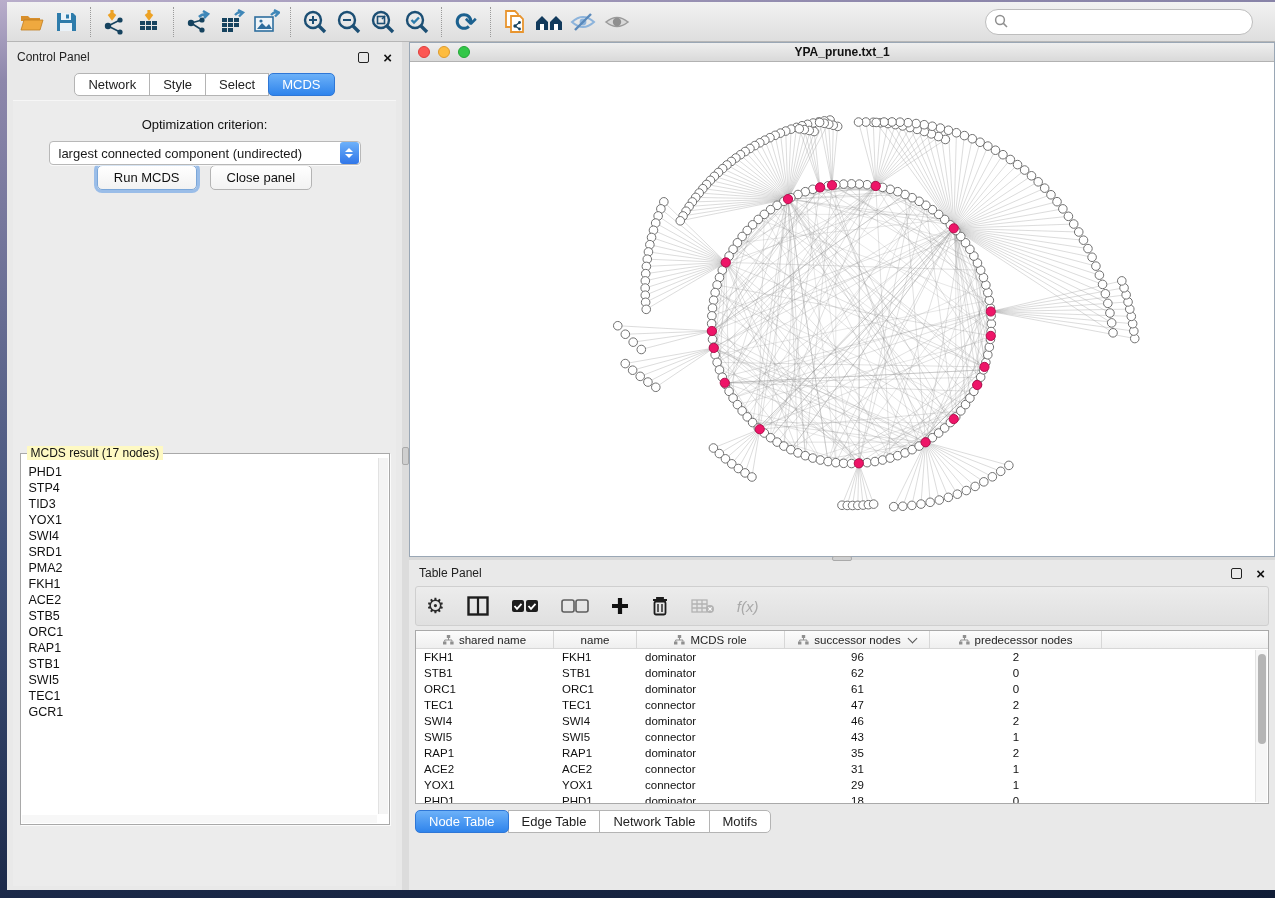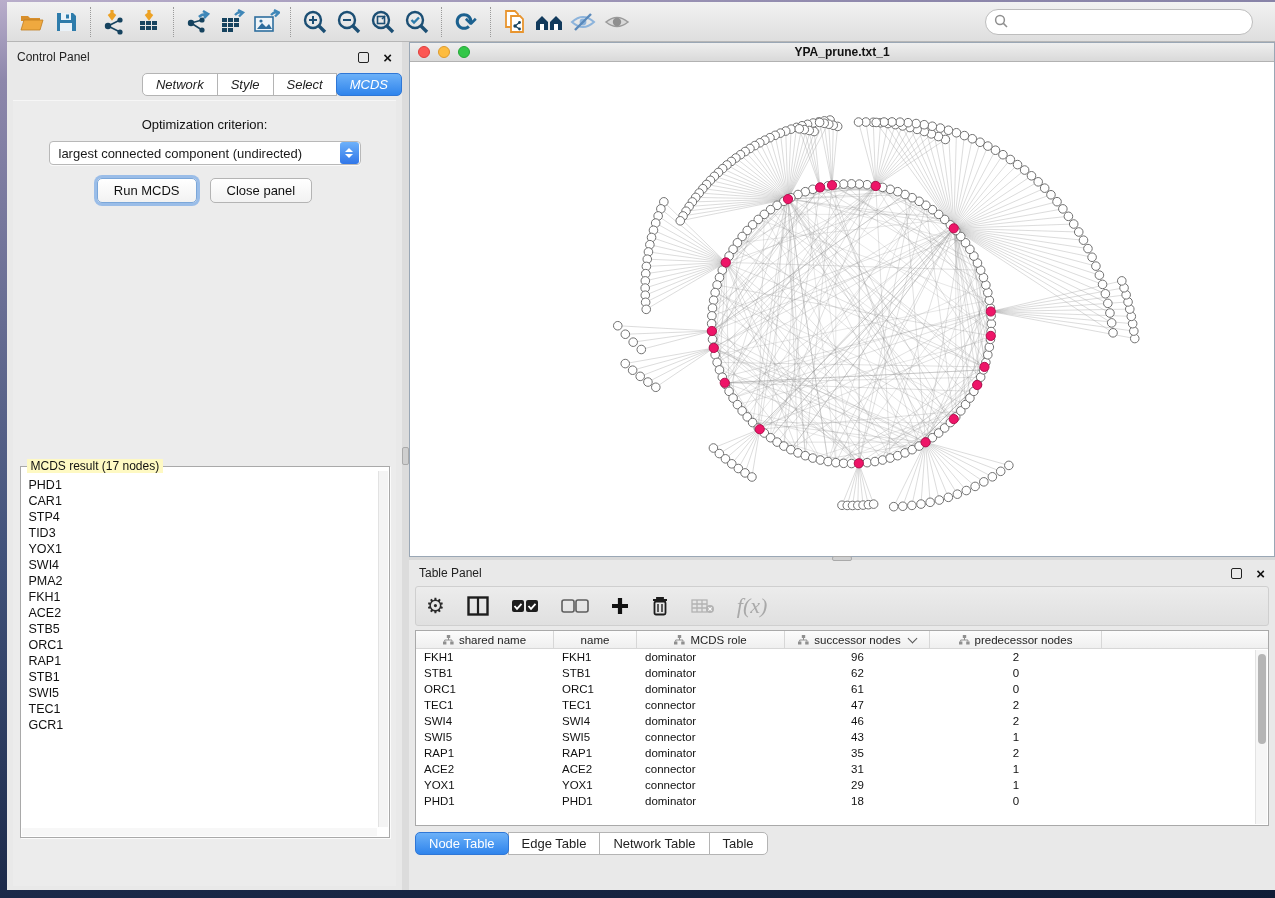--- a/index.html
+++ b/index.html
@@ -24,34 +24,34 @@
   
   .main { flex:1; display:flex; min-height:0; }
 
   
   .control-panel { width:395px; flex:0 0 auto; display:flex; flex-direction:column; background:#e9e9e9; padding:4px 0 0 0; }
   .panel-head { height:22px; display:flex; align-items:center; padding:0 10px; }
   .panel-title { font-size:12px; color:#222; }
   .panel-head .ph-sp { flex:1; }
   .float-btn { width:11px; height:11px; border:1.5px solid #222; border-radius:2px; margin-right:14px; }
   .close-btn { font-size:15px; font-weight:bold; color:#111; line-height:11px; }
-  .tabs-row { display:flex; justify-content:flex-end; padding:5px 0 4px;font-style:italic; }
+  .tabs-row { display:flex; justify-content:center; padding:5px 0 4px; }
   .seg { display:inline-flex; }
   .seg-tab { padding:3px 13px; background:#fff; border:1px solid #b4b4b4; font-size:13px; color:#222; margin-left:-1px; position:relative; }
   .seg-tab:first-child { border-radius:5px 0 0 5px; margin-left:0; }
   .seg-tab:last-child { border-radius:0 5px 5px 0; }
   .seg-tab.active { background:linear-gradient(#6cb1f8,#2f84ec); border-color:#2f77d6; color:#fff; z-index:1; border-radius:5px; }
   .cp-content { flex:1; margin:0 6px 4px 6px; background:#ececec; border-top:1px solid #f6f6f6; display:flex; flex-direction:column; align-items:center; }
   .opt-label { margin-top:16px; font-size:13px; color:#111; }
   .dropdown { margin-top:9px; width:312px; height:24px; background:#fff; border:1px solid #b8b8b8; border-radius:4px; display:flex; align-items:center; position:relative; box-shadow:0 1px 0 rgba(255,255,255,.7); }
   .dropdown .dd-text { flex:1; padding:0 6px 0 9px; font-size:13px; white-space:nowrap; overflow:hidden; }
   .dd-stepper { width:19px; height:22px; margin-right:1px; border-radius:3px; background:linear-gradient(#6db1fa,#3076e8); display:flex; flex-direction:column; align-items:center; justify-content:center; gap:2px; }
   .dd-up { width:0; height:0; border-left:4px solid transparent; border-right:4px solid transparent; border-bottom:4px solid #fff; }
   .dd-down { width:0; height:0; border-left:4px solid transparent; border-right:4px solid transparent; border-top:4px solid #fff; }
-  .btn-row { margin-top:13px; display:flex; gap:13px; }
+  .btn-row { display:flex; gap:13px; }
   .push-btn { background:linear-gradient(#ffffff,#f2f2f2); border:1px solid #b4b4b4; border-radius:5px; padding:4px 16px; font-size:13px; color:#111; }
   .push-btn.focused { box-shadow:0 0 0 3px rgba(110,165,230,.65); border-color:#7ba7d9; }
   .result-box { margin-top:263px; width:370px; height:372px; border:1px solid #a9a9a9; background:#fff; position:relative; box-shadow:1px 1px 0 rgba(255,255,255,.8); }
   .result-legend { position:absolute; top:-8px; left:6px; background:#fef9c3; padding:0 4px; font-size:12px; color:#111; }
   .result-list { position:absolute; inset:10px 12px 10px 1px; overflow:hidden; }
   .result-item { font-size:12.5px; line-height:16px; padding-left:7px; color:#111; }
   .rb-vtrack { position:absolute; top:4px; right:1px; bottom:10px; width:10px; background:#f4f4f4; border-left:1px solid #e2e2e2; }
   .rb-htrack { position:absolute; left:1px; right:12px; bottom:1px; height:8px; background:#f7f7f7; }
 
   
@@ -69,22 +69,22 @@
   .nf-title { position:absolute; left:0; right:0; text-align:center; font-size:12px; font-weight:bold; color:#111; pointer-events:none; }
   .net-canvas { flex:1; background:#fff; position:relative; overflow:hidden; }
   .net-canvas svg { position:absolute; inset:0; }
   .hsplit-gap { height:3px; background:#d8d8d8; position:relative; }
   .hsplit-gap .grip { position:absolute; left:50%; top:-1px; width:20px; height:5px; margin-left:-10px; background:#cfcfcf; border:1px solid #aaa; border-radius:2px; }
 
   
   .table-panel { flex:1; background:#e9e9e9; display:flex; flex-direction:column; min-height:0; padding:2px 6px 4px 6px; }
   .tp-toolbar { height:40px; margin-top:2px; background:linear-gradient(#ececec,#e0e0e0); border:1px solid #cfcfcf; border-radius:3px; display:flex; align-items:center; padding:0 10px; gap:22px; flex:0 0 auto; }
   .tp-icon { display:flex; align-items:center; justify-content:center; height:26px; }
-  .fx { font-family:Liberation Serif, serif; font-style:italic; font-size:22px; color:#a9a9a9; }
-  .table-wrap { margin-top:4px; background:#fff; border:1px solid #a9a9a9; height:196px; position:relative; flex:0 0 auto; overflow:hidden; }
+  .fx { font-family:Liberation Sans, sans-serif; font-style:italic; font-size:15px; color:#a9a9a9; }
+  .table-wrap { margin-top:4px; background:#fff; border:1px solid #a9a9a9; height:174px; position:relative; flex:0 0 auto; overflow:hidden; }
   .thead { display:grid; grid-template-columns:138px 83px 148px 145px 172px 1fr; height:18px; border-bottom:1px solid #d7d7d7; background:linear-gradient(#fcfcfc,#efefef); }
   .th { display:flex; align-items:center; justify-content:center; gap:5px; font-size:11.5px; color:#222; border-right:1px solid #d7d7d7; overflow:hidden; }
   .th:last-child { border-right:none; }
   .sort-chev { width:7px; height:7px; border-right:1.5px solid #555; border-bottom:1.5px solid #555; transform:rotate(45deg); margin-left:3px; margin-top:-3px; }
   .tbody { position:absolute; top:18px; left:0; right:13px; bottom:0; overflow:hidden; }
   .trow { display:grid; grid-template-columns:138px 83px 148px 145px 172px; height:16px; }
   .tcell { font-size:11.5px; line-height:16px; padding:0 8px; white-space:nowrap; overflow:hidden; color:#111; }
   .tcell.c3,.tcell.c4 { text-align:center; }
   .tb-vtrack { position:absolute; top:19px; right:1px; bottom:1px; width:12px; background:#f6f6f6; border-left:1px solid #e3e3e3; }
   .tb-thumb { position:absolute; top:4px; left:2px; width:8px; height:90px; background:#b5b5b5; border-radius:4px; }
@@ -278,25 +278,25 @@
             </span>
         </div>
         <div class="btn-row">
           <button class="push-btn focused">Run MCDS</button>
           <button class="push-btn">Close panel</button>
         </div>
         <div class="result-box">
           <span class="result-legend">MCDS result (17 nodes)</span>
           <div class="result-list">
               <div class="result-item">PHD1</div>
-              <div class="result-item">CAR1</div>
               <div class="result-item">STP4</div>
               <div class="result-item">TID3</div>
               <div class="result-item">YOX1</div>
               <div class="result-item">SWI4</div>
+              <div class="result-item">SRD1</div>
               <div class="result-item">PMA2</div>
               <div class="result-item">FKH1</div>
               <div class="result-item">ACE2</div>
               <div class="result-item">STB5</div>
               <div class="result-item">ORC1</div>
               <div class="result-item">RAP1</div>
               <div class="result-item">STB1</div>
               <div class="result-item">SWI5</div>
               <div class="result-item">TEC1</div>
               <div class="result-item">GCR1</div>
@@ -1201,20 +1201,20 @@
           <div class="tb-vtrack">
               <div class="tb-thumb"></div>
             </div>
         </div>
 
         <div class="tp-tabs">
           <div class="seg">
             <div class="seg-tab active">Node Table</div>
             <div class="seg-tab">Edge Table</div>
             <div class="seg-tab">Network Table</div>
-            <div class="seg-tab">Table</div>
+            <div class="seg-tab">Motifs</div>
           </div>
         </div>
       </div>
     </div>
   </div>
 
 </div>
 
 </body></html>

